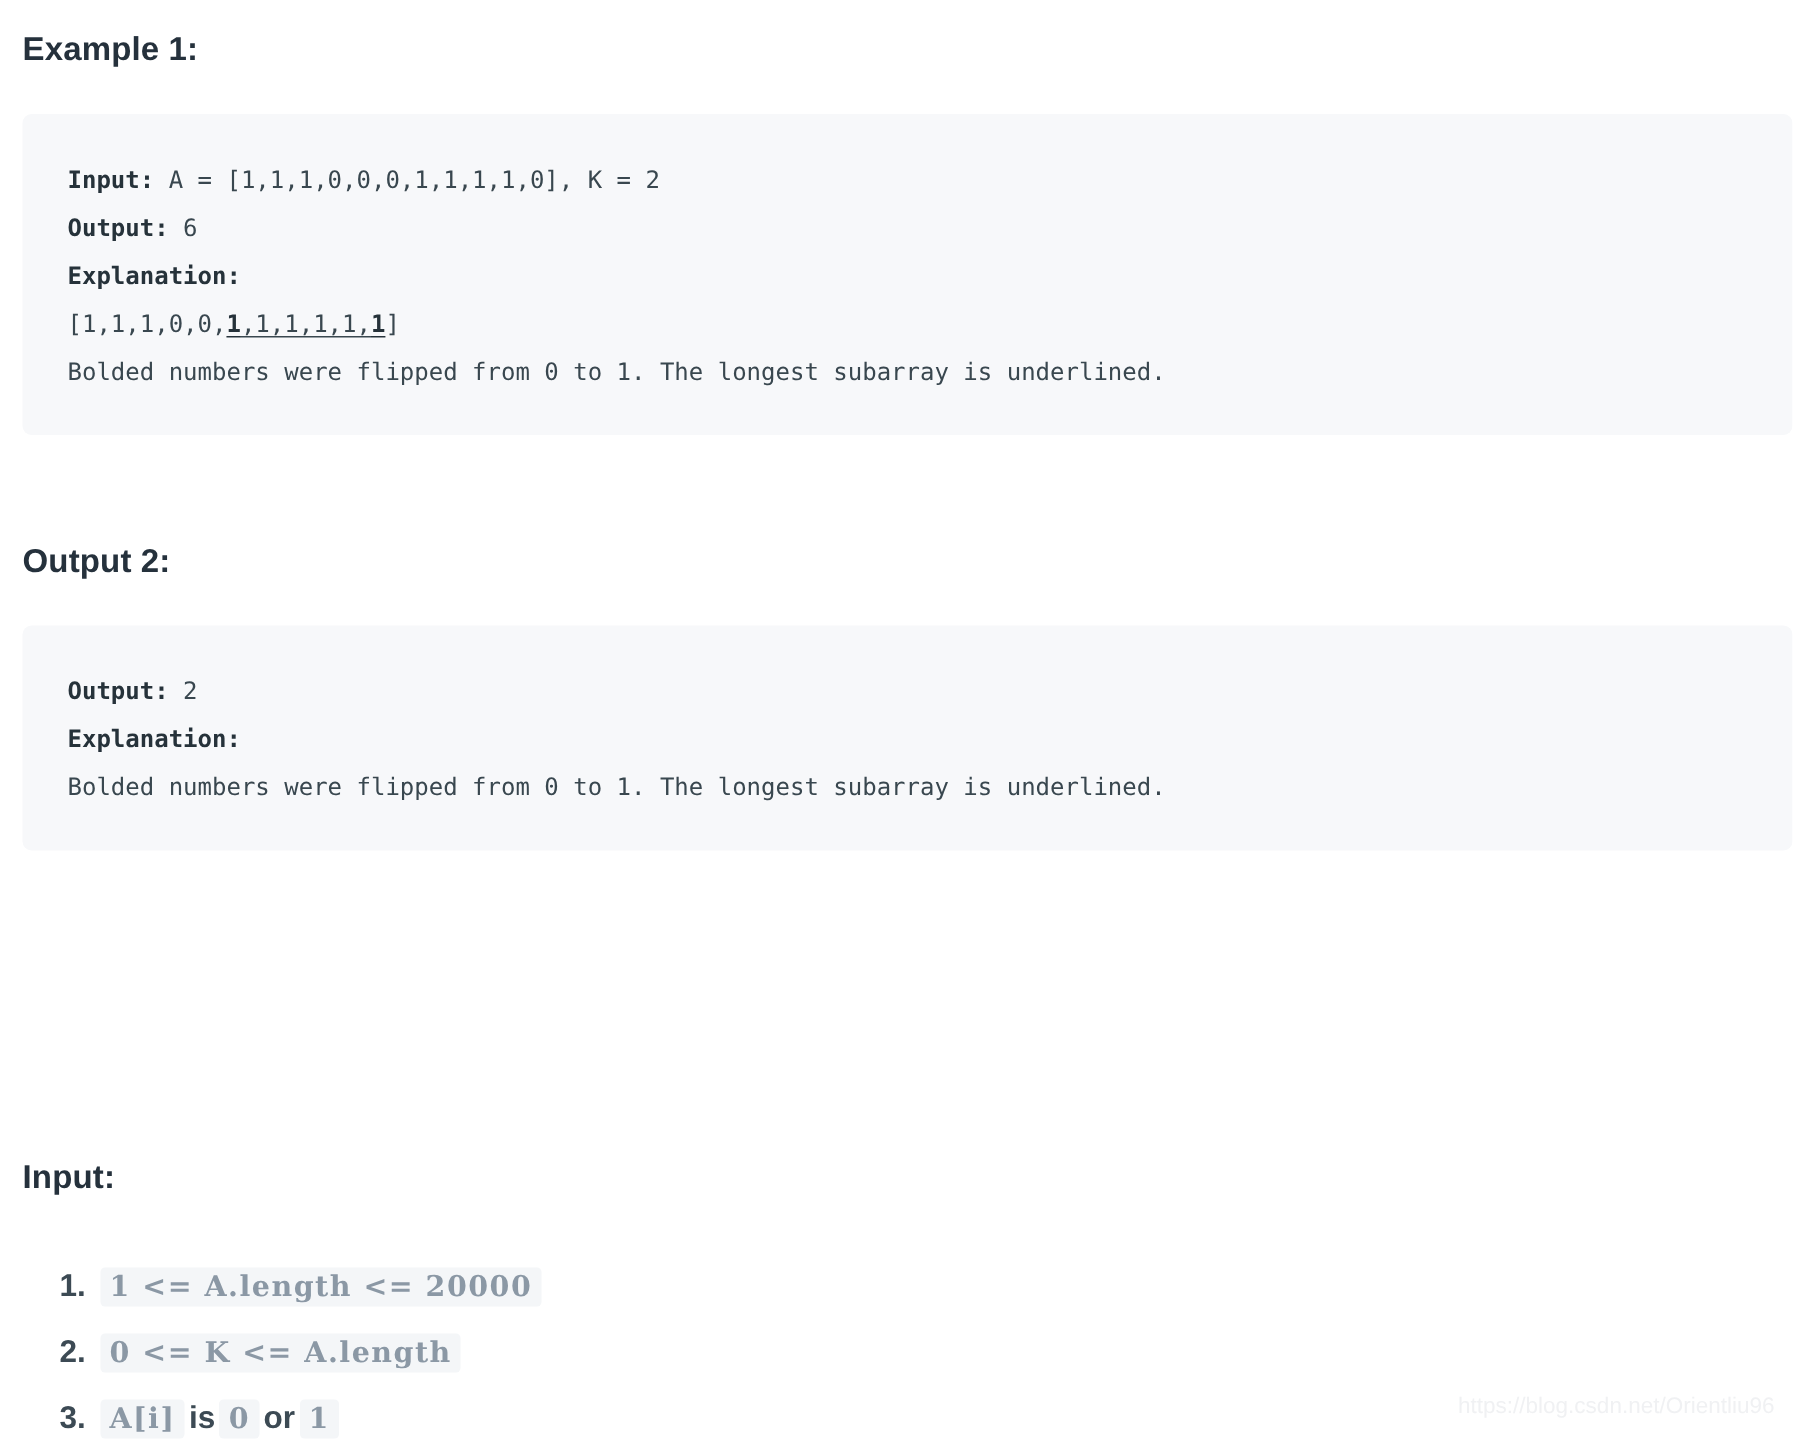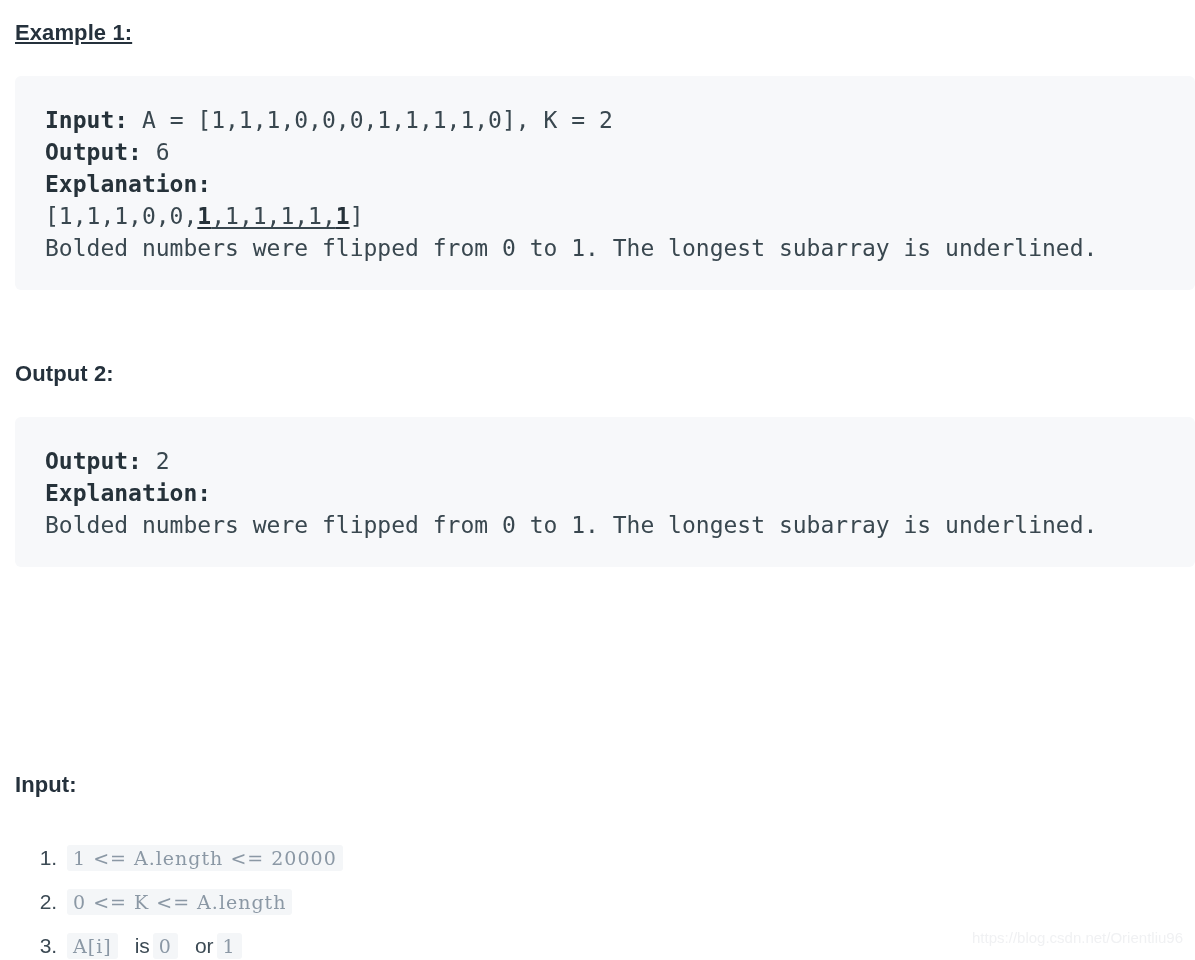--- a/index.html
+++ b/index.html
@@ -23,35 +23,35 @@
   
   .section-heading {
     position: absolute;
     left: 15px;
     font-size: 22px;
     font-weight: bold;
     color: #25313c;
     letter-spacing: 0.1px;
     white-space: nowrap;
   }
-  #heading-example-1 { top: 20px; text-decoration: underline; }
+  #heading-example-1 { top: 20px; }
   #heading-example-2 { top: 361px; }
   #heading-note      { top: 772px; }
 
   
   .code-block {
     position: absolute;
     left: 15px;
     width: 1180px;
     background: #f7f8fa;
     border-radius: 6px;
     box-sizing: border-box;
     padding: 28px 0 26px 30px;
     font-family: "DejaVu Sans Mono", "Liberation Mono", monospace;
-    font-size: 23px;
+    font-size: 16px;
     line-height: 32px;
     color: #39474f;
     white-space: nowrap;
   }
   #code-block-1 { top: 76px; }
   #code-block-2 { top: 417px; }
 
   .code-line { display: block; height: 32px; }
   .kw { font-weight: bold; color: #26323a; }
   .bold-num { font-weight: bold; color: #26323a; }
@@ -64,35 +64,35 @@
     top: 836px;
     margin: 0;
     padding-left: 48px;
     list-style-type: decimal;
     font-size: 21px;
     color: #3c4a54;
   }
   .note-list li {
     line-height: 43px;
     padding-left: 4px;
+    font-weight: bold;
   }
   code.inline {
     font-family: "DejaVu Serif", "Liberation Serif", serif;
     font-size: 19px;
     background: #f4f6f8;
     color: #8b98a5;
     border-radius: 3px;
     padding: 2px 6px;
     letter-spacing: 1px;
   }
   .note-word {
     font-family: "Liberation Sans", sans-serif;
     color: #3c4a54;
     padding: 0 3px;
-    margin-left: 14px;
   }
 
   
   #watermark {
     position: absolute;
     right: 12px;
     top: 929px;
     font-size: 15px;
     color: #f0f1f3;
     font-family: "Liberation Sans", sans-serif;

